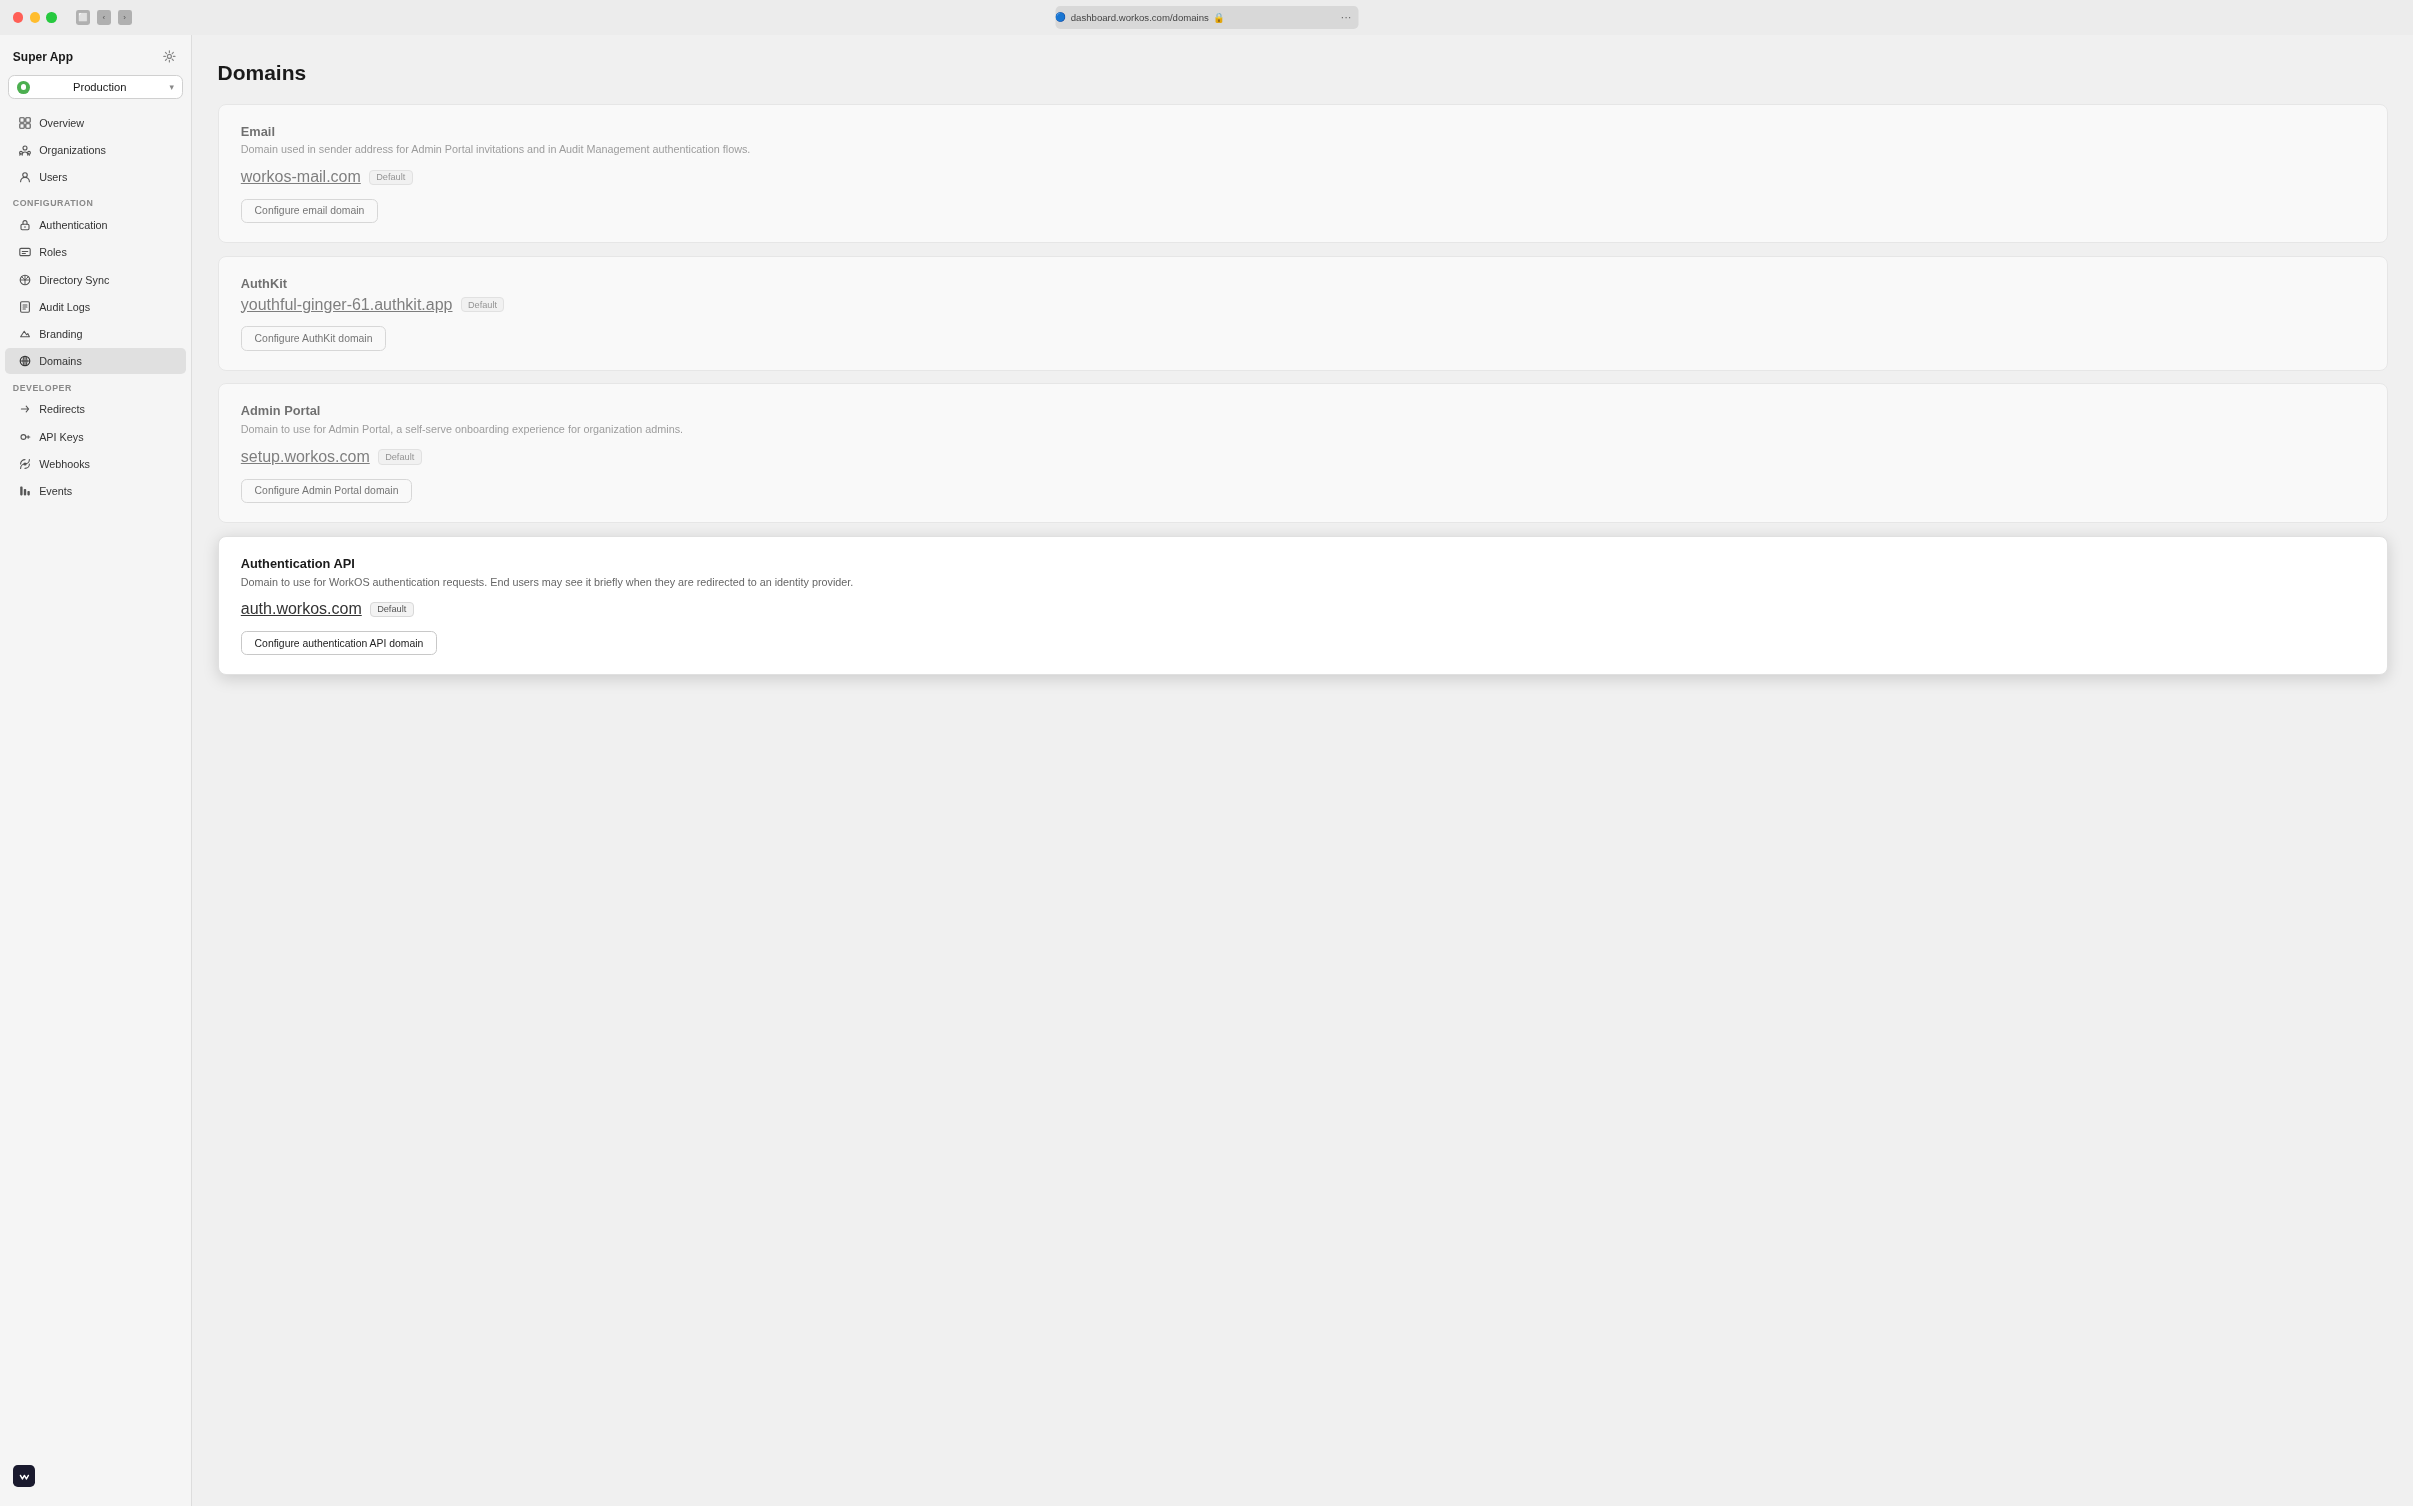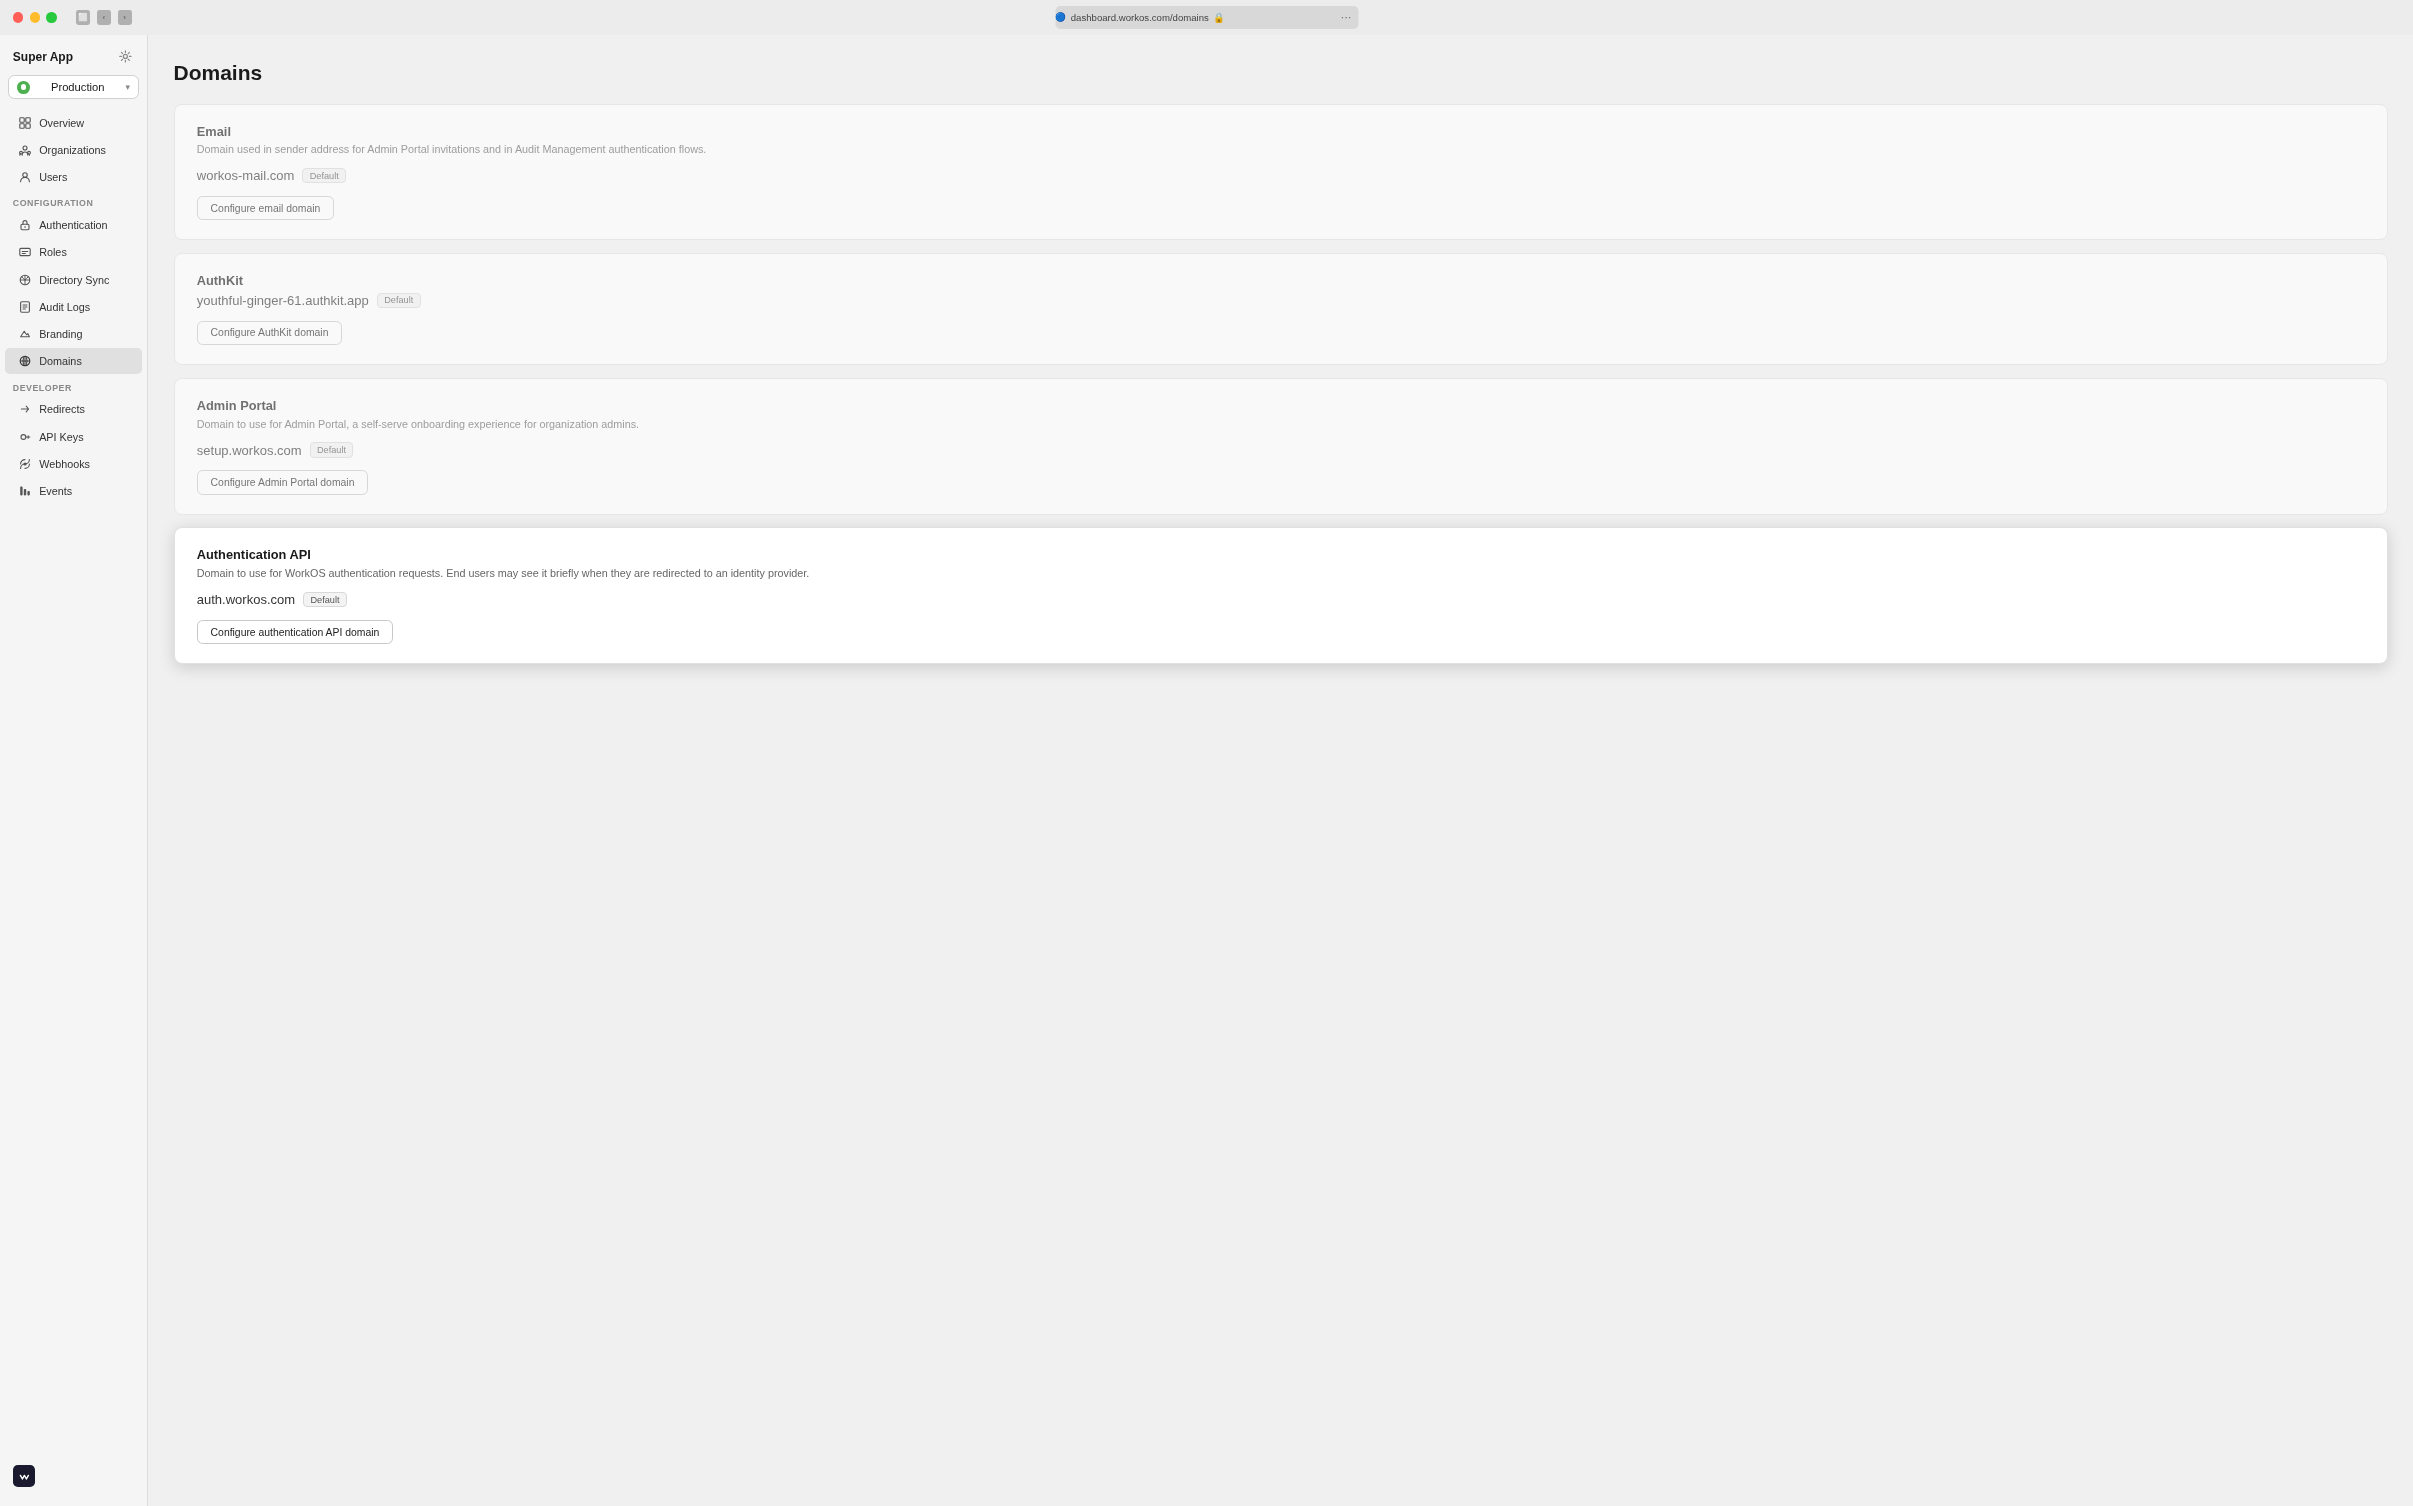--- a/index.html
+++ b/index.html
@@ -84,21 +84,21 @@
 
     
     .app-container {
       display: flex;
       flex: 1;
       overflow: hidden;
     }
 
     
     .sidebar {
-      width: 148px;
+      width: 192px;
       background: #f5f5f5;
       border-right: 0.8px solid #ddd;
       display: flex;
       flex-direction: column;
       padding: 9.6px 0;
       flex-shrink: 0;
     }
     .sidebar-header {
       display: flex;
       align-items: center;
@@ -245,22 +245,23 @@
       color: #666;
       margin-bottom: 12.8px;
     }
     .domain-value-row {
       display: flex;
       align-items: center;
       gap: 8px;
       margin-bottom: 12.8px;
     }
     .domain-value {
-      font-size: 13px;
+      font-size: 16px;
       color: #333;
+      text-decoration: underline;
     }
     .badge-default {
       background: #f3f3f3;
       border: 0.8px solid #d8d8d8;
       border-radius: 4px;
       padding: 1.6px 6.4px;
       font-size: 9.2px;
       color: #555;
       font-weight: 500;
     }

